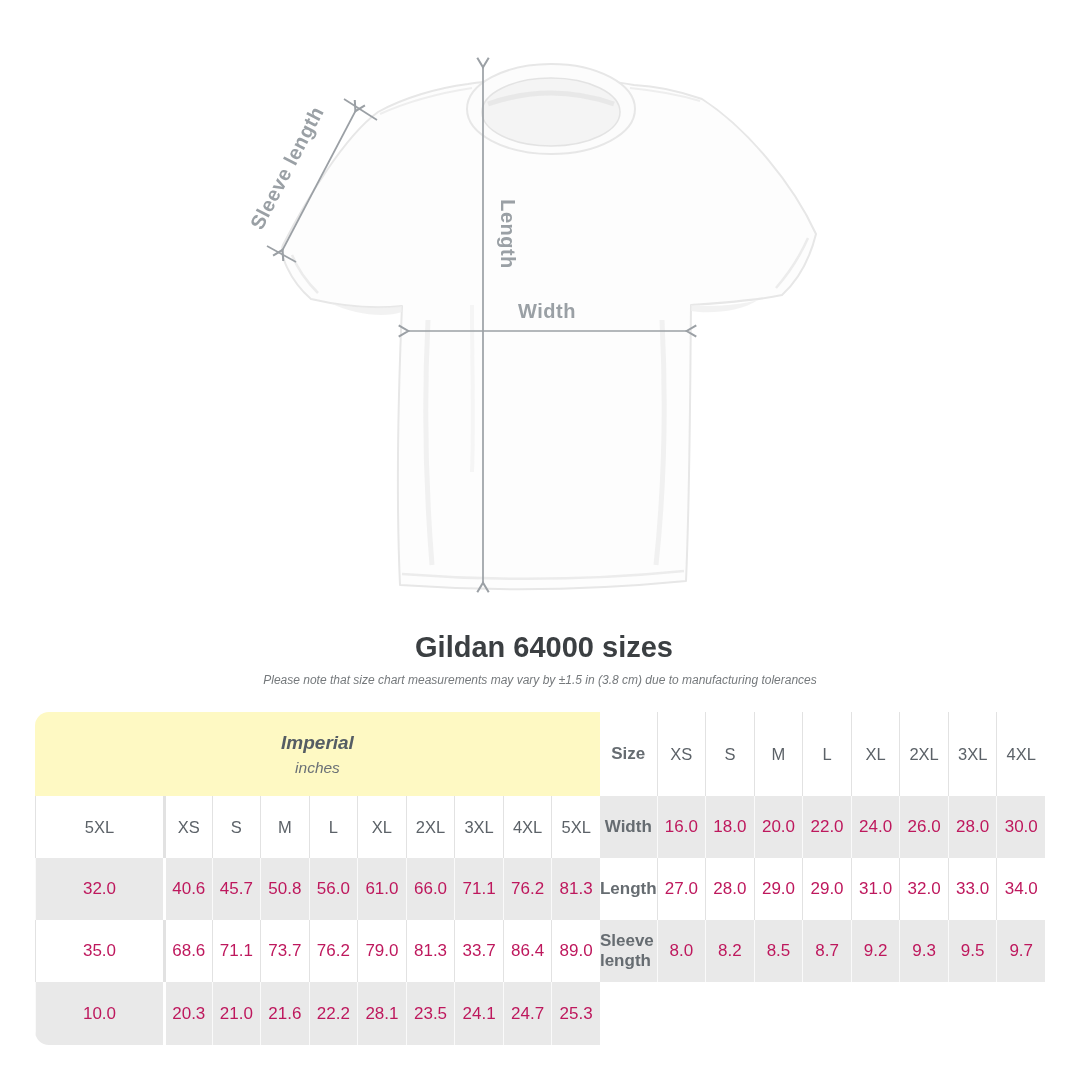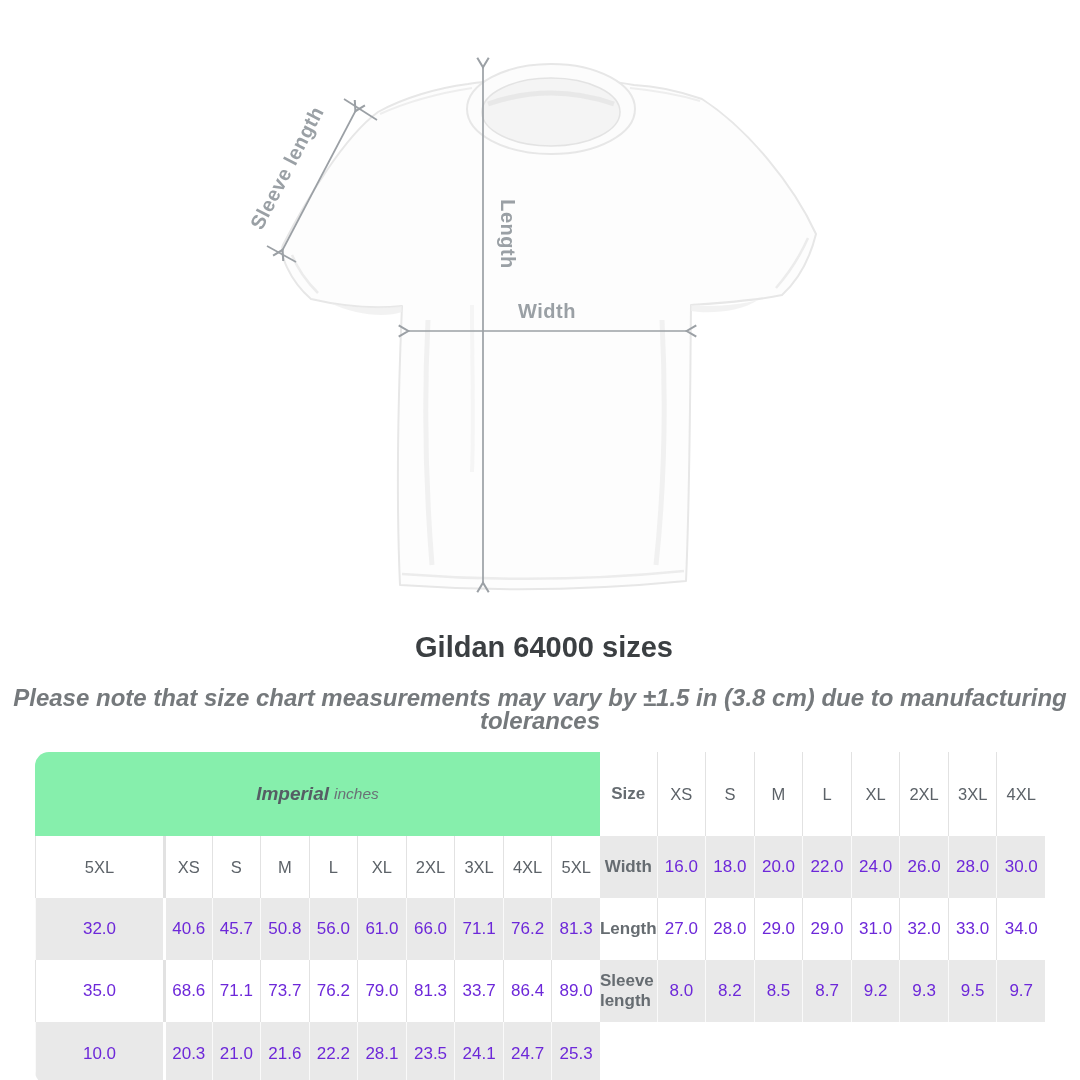--- a/index.html
+++ b/index.html
@@ -8,46 +8,46 @@
     font-family:"Liberation Sans", sans-serif;
     -webkit-font-smoothing:antialiased;
   }
   .shirt-wrap{width:1080px;height:618px;position:relative;}
   .shirt-wrap svg{display:block;}
   .caption{ text-align:center; }
   .title{
     margin-top:12px;font-size:29px;font-weight:bold;color:#3b3f42;line-height:34px;padding-left:8px;
   }
   .subtitle{
-    margin-top:22px;font-size:24px;font-style:italic;color:#75797c;line-height:23px;font-weight:bold;
+    margin-top:5px;font-size:12px;font-style:italic;color:#75797c;line-height:23px;
   }
   .size-table{
     margin:20px 35px 0 35px;width:1010px;
     display:grid;
     grid-template-columns:128px repeat(18,1fr);
     grid-template-rows:84px 62px 62px 62px 63px;
     border-radius:14px;overflow:hidden;
     font-size:17px;color:#3f4347;
   }
   .gh{
-    background:#86efac;display:flex;flex-direction:row;align-items:center;justify-content:center;gap:5px;
+    background:#fef9c3;display:flex;flex-direction:column;align-items:center;justify-content:center;gap:5px;
   }
   .gh.imp{grid-column:1 / 11;}
   .gh.met{grid-column:11 / -1;}
   .gh-title{font-size:19px;font-weight:bold;font-style:italic;color:#555d64;}
   .gh-sub{font-size:15.5px;font-style:italic;color:#6a7076;}
   .c{display:flex;align-items:center;justify-content:center;}
   .rw{background:#ffffff;border-left:1px solid #e2e2e2;}
   .rg{background:#e9e9e9;border-left:1px solid #fafafa;}
   .c.first{border-left:none;}
   .rw.ms{border-left:3px solid #e2e2e2;}
   .rg.ms{border-left:3px solid #ffffff;}
   .lbl{font-weight:bold;color:#666c71;}
   .szh{font-weight:normal;font-size:16.5px;color:#5c6268;}
-  .val{color:#6d28d9;}
+  .val{color:#be185d;}
 </style>
 </head>
 <body>
 
 <div class="shirt-wrap">
   <svg width="1080" height="618" viewBox="0 0 1080 618" xmlns="http://www.w3.org/2000/svg">
     <defs>
       <marker id="arr" viewBox="0 0 12 12" markerWidth="9" markerHeight="9" refX="3.5" refY="6" orient="auto-start-reverse">
         <path d="M 10 1.5 L 2.5 6 L 10 10.5" fill="none" stroke="#9ba0a5" stroke-width="1.6"></path>
       </marker>

